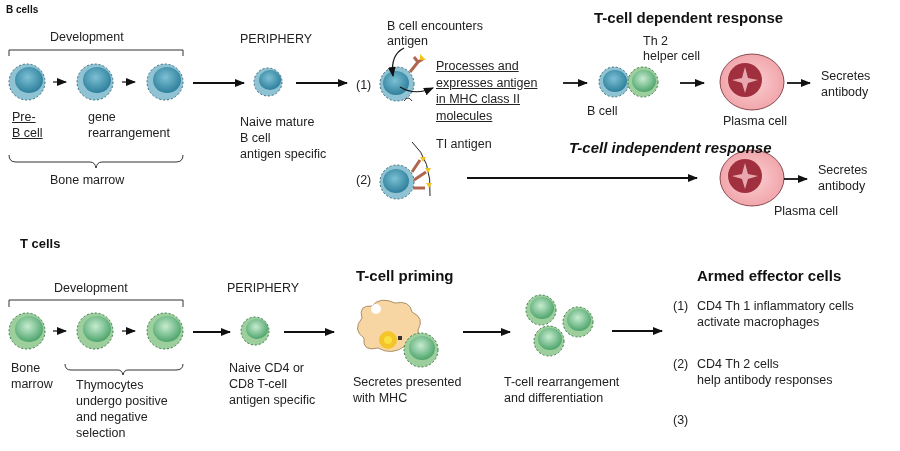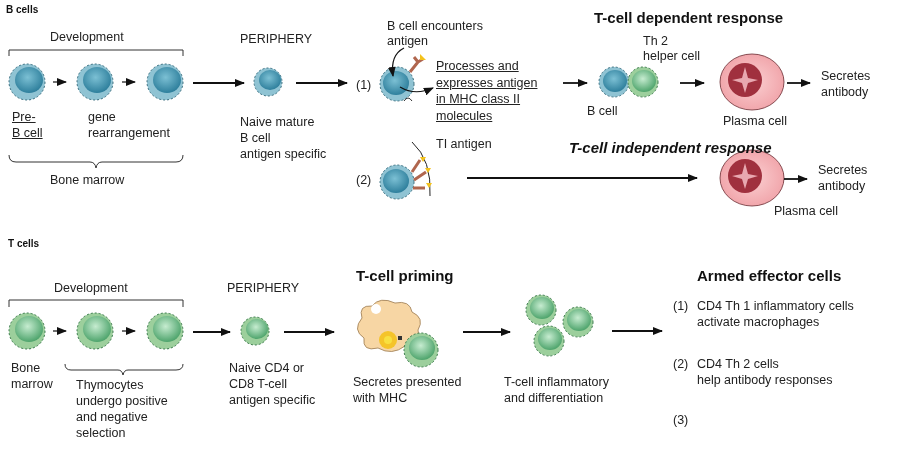--- a/index.html
+++ b/index.html
@@ -171,36 +171,36 @@
 <div class="t ml" style="left:821px;top:68px;">Secretes
 antibody</div>
 
 <div class="t" style="left:356px;top:172px;">(2)</div>
 <div class="t" style="left:436px;top:136px;">TI antigen</div>
 <div class="t b" style="left:569px;top:140px;font-style:italic;">T-cell independent response</div>
 <div class="t" style="left:774px;top:203px;">Plasma cell</div>
 <div class="t ml" style="left:818px;top:162px;">Secretes
 antibody</div>
 
-<div class="t b" style="left:8px;top:236px;font-size:10px;">T cells</div>
+<div class="t b" style="left:20px;top:236px;font-size:13px;">T cells</div>
 <div class="t" style="left:54px;top:280px;">Development</div>
 <div class="t" style="left:227px;top:280px;">PERIPHERY</div>
 <div class="t ml" style="left:11px;top:360px;">Bone
 marrow</div>
 <div class="t ml" style="left:76px;top:377px;">Thymocytes
 undergo positive
 and negative
 selection</div>
 <div class="t ml" style="left:229px;top:360px;">Naive CD4 or
 CD8 T-cell
 antigen specific</div>
 <div class="t b" style="left:356px;top:268px;">T-cell priming</div>
 <div class="t ml" style="left:353px;top:374px;">Secretes presented
 with MHC</div>
-<div class="t ml" style="left:504px;top:374px;">T-cell inflammatory
+<div class="t ml" style="left:504px;top:374px;">T-cell rearrangement
 and differentiation</div>
 <div class="t b" style="left:697px;top:268px;">Armed effector cells</div>
 
 <div class="t" style="left:673px;top:298px;">(1)</div>
 <div class="t ml" style="left:697px;top:298px;">CD4 Th 1 inflammatory cells
 activate macrophages</div>
 <div class="t" style="left:673px;top:356px;">(2)</div>
 <div class="t ml" style="left:697px;top:356px;">CD4 Th 2 cells
 help antibody responses</div>
 <div class="t" style="left:673px;top:412px;">(3)</div>

